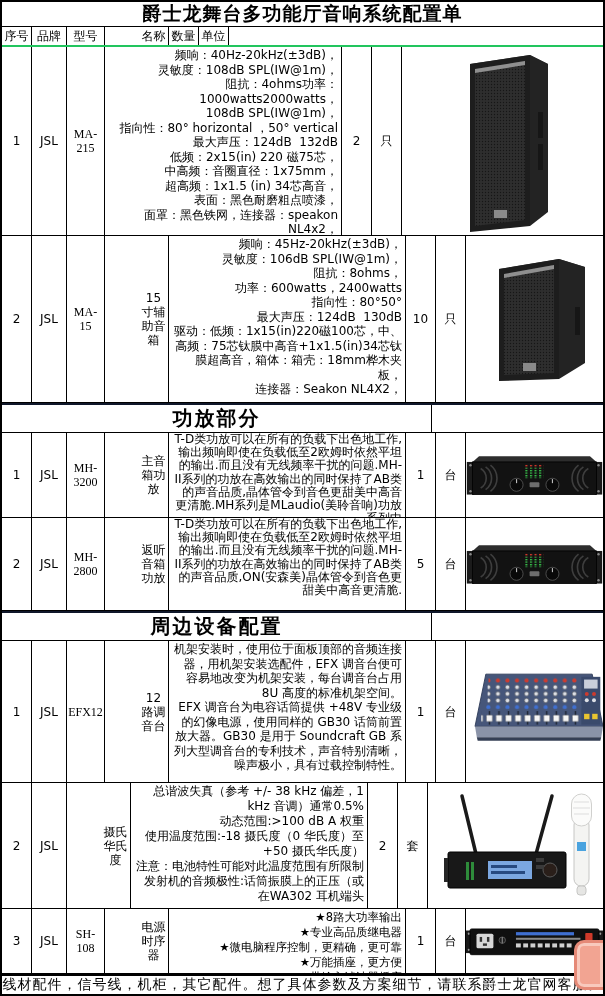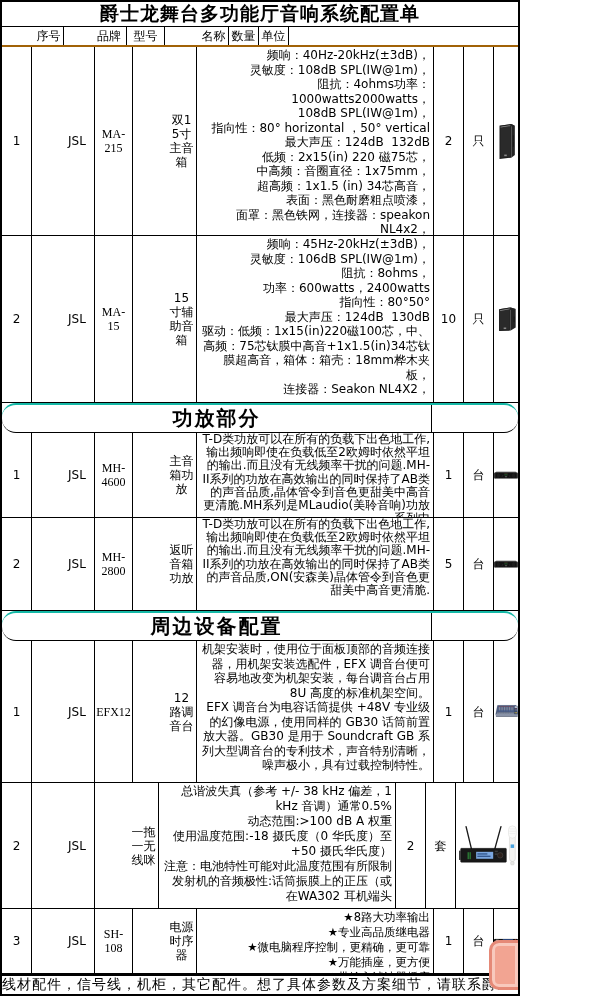--- a/index.html
+++ b/index.html
@@ -1,39 +1,39 @@
 <!DOCTYPE html>
 <html><head>
 <meta charset="utf-8">
 <style>
   html,body{margin:0;padding:0;background:#fff;}
   .sheet{
-    width:520px;height:996px;box-sizing:border-box;position:relative;
+    width:605px;height:996px;box-sizing:border-box;position:relative;
     border:2px solid #000;background:#fff;color:#000;
     font-family:"DejaVu Sans","Liberation Sans",sans-serif;
     display:flex;flex-direction:column;overflow:hidden;
   }
   .row{display:flex;border-bottom:1px solid #000;flex-shrink:0;}
   .cell{box-sizing:border-box;border-right:1px solid #000;overflow:hidden;}
   .cell.last{border-right:none;flex:1;}
   .full{flex:1;border-right:none;}
-  .w-no{width:30px;} .w-brand{width:35px;margin-left:28px;} .w-model{width:38px;font-family:Liberation Serif, serif;}
+  .w-no{width:30px;} .w-brand{width:35px;} .w-model{width:38px;font-family:Liberation Serif, serif;}
   .w-name{width:30px;margin-left:34px;} .w-params{width:237px;} .w-qty{width:30px;} .w-unit{width:30px;}
   .cc{display:flex;align-items:center;justify-content:center;text-align:center;font-size:12px;line-height:14px;}
   .model-cell{overflow-wrap:anywhere;word-break:break-word;padding:0 1px;}
   .name-cell{word-break:break-all;padding:0 1px;}
   .title-row{height:24px;}
   .title{display:flex;align-items:center;justify-content:center;font-size:19px;font-weight:bold;letter-spacing:1px;}
-  .head-row{height:18px;border-bottom:2px solid #a16207;padding-left:32px;}
+  .head-row{height:18px;border-bottom:2px solid #22c55e;}
   .ch{display:flex;align-items:center;justify-content:center;font-size:12px;}
   .params{font-size:12px;line-height:14.5px;padding:1px 3px;white-space:pre-wrap;text-align:right;}
   .params.amp{line-height:13.2px;padding-top:0;}
   .params.p2{line-height:15px;}
   .params.tight{font-size:11.5px;line-height:15px;}
-  .section-row{height:27px;border-top:2px solid #14b8a6;border-radius:14px;}
+  .section-row{height:27px;border-top:2px solid #0f172a;}
   .sec-merge{width:430px;display:flex;align-items:center;justify-content:center;
     font-size:20px;font-weight:bold;letter-spacing:2px;}
   .imgc{display:flex;align-items:center;justify-content:center;background:#fff;}
   .footer-row{flex:1;border-top:2px solid #000;border-bottom:none;}
   .footer-text{display:flex;align-items:center;justify-content:center;font-size:14px;letter-spacing:1px;}
   .corner-tab{
     position:absolute;right:0;bottom:4px;width:26px;height:44px;
     background:#f2a492;border:3px solid #e58977;border-right:none;
     border-radius:10px 0 0 10px;box-shadow:inset 0 0 0 3px #f8c9bd;
   }
@@ -82,21 +82,20 @@
     <div class="cell w-name ch">名称</div>
     <div class="cell w-qty ch">数量</div>
     <div class="cell w-unit ch">单位</div>
     <div class="cell ch last"></div>
   </div>
 
   <div class="row" style="height:188px">
     <div class="cell w-no cc">1</div>
     <div class="cell w-brand cc">JSL</div>
     <div class="cell w-model cc model-cell">MA-215</div>
-    <div class="cell w-name cc name-cell">双15寸主音箱</div>
     <div class="cell w-params params">频响：40Hz-20kHz(±3dB)，
 灵敏度：108dB SPL(IW@1m)，
 阻抗：4ohms功率：1000watts2000watts，
 108dB SPL(IW@1m)，
 指向性：80° horizontal ，50° vertical
 最大声压：124dB  132dB
 低频：2x15(in) 220 磁75芯，
 中高频：音圈直径：1x75mm，
 超高频：1x1.5 (in) 34芯高音，
 表面：黑色耐磨粗点喷漆，
@@ -147,21 +146,21 @@
   </div>
 
   <div class="row section-row">
     <div class="cell sec-merge">功放部分</div>
     <div class="cell last"></div>
   </div>
 
   <div class="row" style="height:84px">
     <div class="cell w-no cc">1</div>
     <div class="cell w-brand cc">JSL</div>
-    <div class="cell w-model cc model-cell">MH-4600</div>
+    <div class="cell w-model cc model-cell">MH-3200</div>
     <div class="cell w-name cc name-cell">主音箱功放</div>
     <div class="cell w-params params amp">T-D类功放可以在所有的负载下出色地工作,输出频响即使在负载低至2欧姆时依然平坦的输出.而且没有无线频率干扰的问题.MH-II系列的功放在高效输出的同时保持了AB类的声音品质,晶体管令到音色更甜美中高音更清脆.MH系列是MLaudio(美聆音响)功放系列中</div>
     <div class="cell w-qty cc">1</div>
     <div class="cell w-unit cc">台</div>
     <div class="cell last imgc">
       <svg width="168" height="62" viewBox="0 0 168 62">
         <rect x="1" y="15" width="9" height="40" fill="#1b1b1b"></rect>
           <rect x="158" y="15" width="9" height="40" fill="#1b1b1b"></rect>
         <circle cx="5.5" cy="19" r="1.5" fill="#888"></circle>
           <circle cx="5.5" cy="51" r="1.5" fill="#888"></circle>
@@ -252,21 +251,21 @@
           <circle cx="142" cy="33" r="2.2" fill="#dcdfe6"></circle>
         <rect x="131" y="48" width="6" height="6" fill="#e8c430"></rect>
           <rect x="140" y="48" width="6" height="6" fill="#e8c430"></rect>
       </svg>
     </div>
   </div>
 
   <div class="row" style="height:125px">
     <div class="cell w-no cc">2</div>
     <div class="cell w-brand cc">JSL</div>
-    <div class="cell w-name cc name-cell">一拖一无线咪</div>
+    <div class="cell w-name cc name-cell">摄氏华氏度</div>
     <div class="cell w-params params p2">总谐波失真（参考 +/- 38 kHz 偏差，1 kHz 音调）通常0.5%
 动态范围:&gt;100 dB A 权重
 使用温度范围:-18 摄氏度（0 华氏度）至+50 摄氏华氏度）
 注意：电池特性可能对此温度范围有所限制
 发射机的音频极性:话筒振膜上的正压（或在WA302 耳机端头</div>
     <div class="cell w-qty cc">2</div>
     <div class="cell w-unit cc">套</div>
     <div class="cell last imgc">
       <svg width="160" height="112" viewBox="0 0 160 112">
         <line x1="40" y1="64" x2="26" y2="6" stroke="#1a1a1a" stroke-width="3.5" stroke-linecap="round"></line>

